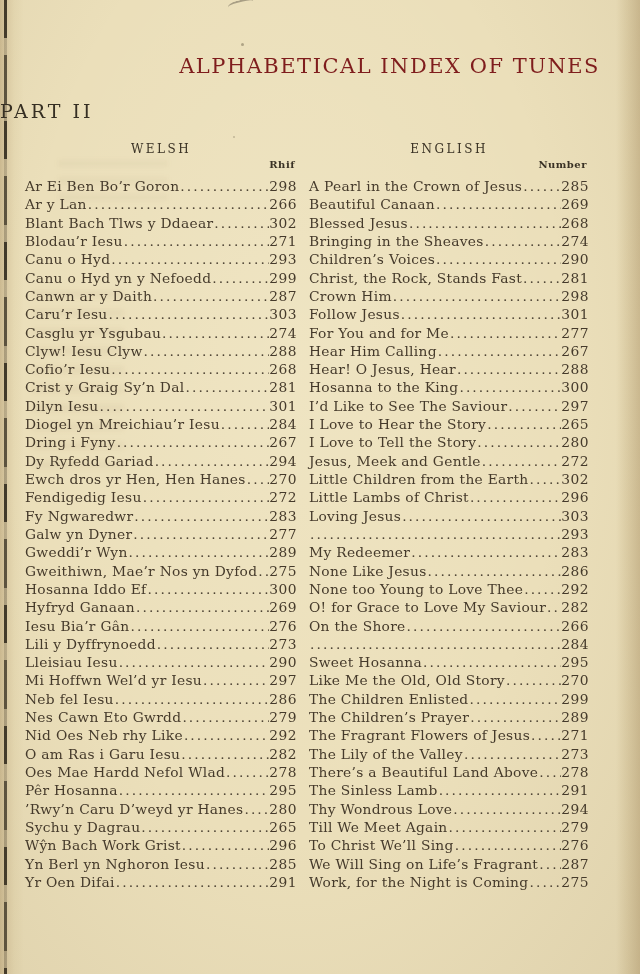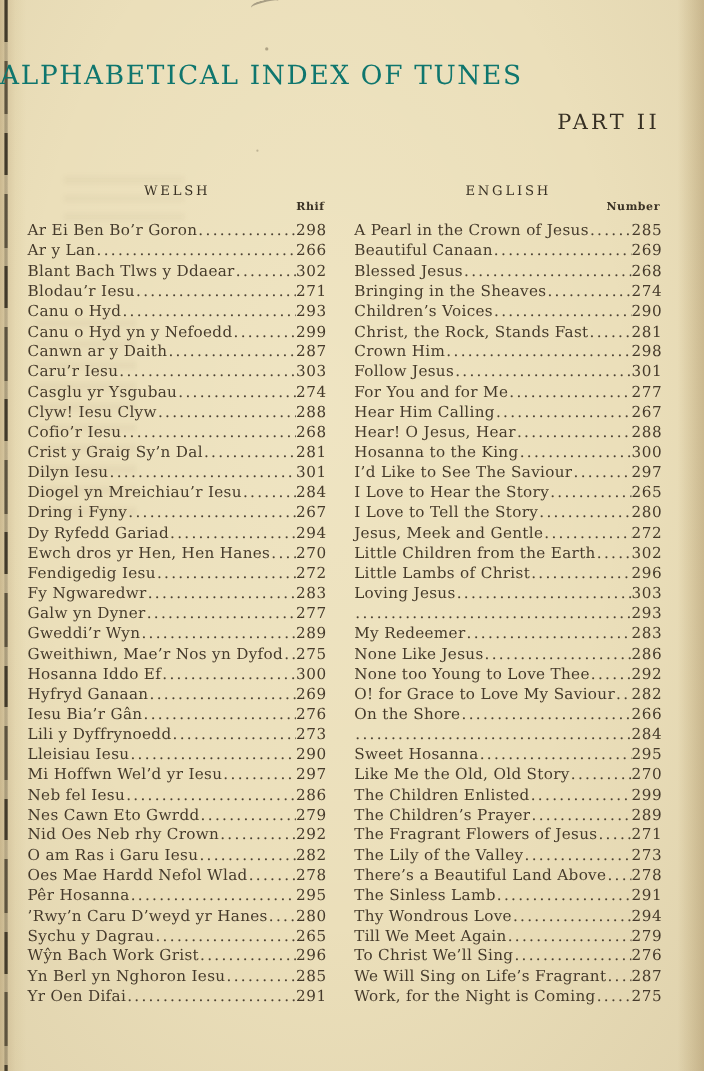--- a/index.html
+++ b/index.html
@@ -58,34 +58,34 @@
   .speck-2 {
     position: absolute; left: 233px; top: 136px; width: 2px; height: 2px; z-index: 2;
     border-radius: 50%; background: rgba(92,80,58,0.35);
   }
 
   
   .content { position: absolute; inset: 0; z-index: 4; }
 
   .page-title {
     position: absolute; top: 54px; left: 0; right: 40px;
-    text-align: left;
-    font-size: 24px; letter-spacing: 1.5px;
-    color: #0f766e;
+    text-align: right;
+    font-size: 21px; letter-spacing: 1.5px;
+    color: #7f1d1d;
   }
   .page-subtitle {
     position: absolute; top: 100px; left: 0; right: 40px;
-    text-align: right;
+    text-align: left;
     font-size: 19px; letter-spacing: 3px;
     color: #362f23;
   }
 
   .columns {
     position: absolute; top: 142px; left: 25px;
-    display: flex; gap: 25px; margin-top: 24px;
+    display: flex; gap: 12px;
   }
   .col-welsh   { width: 272px; }
   .col-english { width: 280px; }
 
   .col-head {
     text-align: center;
     font-size: 12px; letter-spacing: 2.5px;
     color: #3a3225; height: 15px;
   }
   .num-label {
@@ -311,21 +311,21 @@
             <span class="num">286</span>
           </div>
 
           <div class="row">
             <span class="etitle">Nes Cawn Eto Gwrdd</span>
             <span class="leader"></span>
             <span class="num">279</span>
           </div>
 
           <div class="row">
-            <span class="etitle">Nid Oes Neb rhy Crown</span>
+            <span class="etitle">Nid Oes Neb rhy Like</span>
             <span class="leader"></span>
             <span class="num">292</span>
           </div>
 
           <div class="row">
             <span class="etitle">O am Ras i Garu Iesu</span>
             <span class="leader"></span>
             <span class="num">282</span>
           </div>
 

